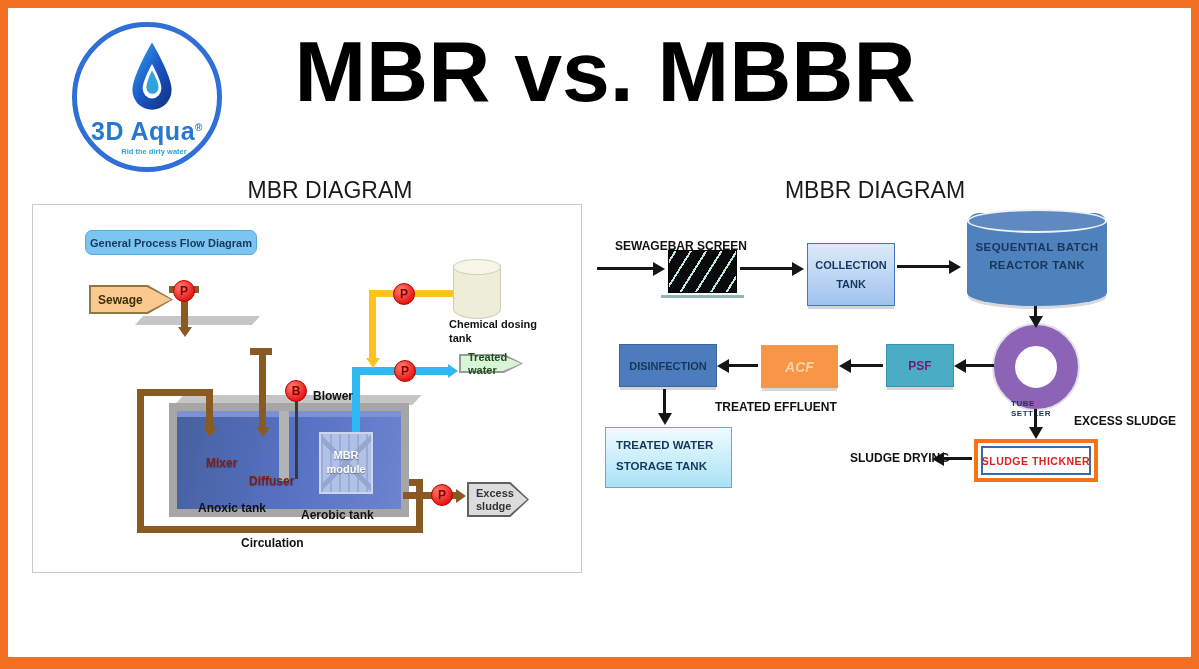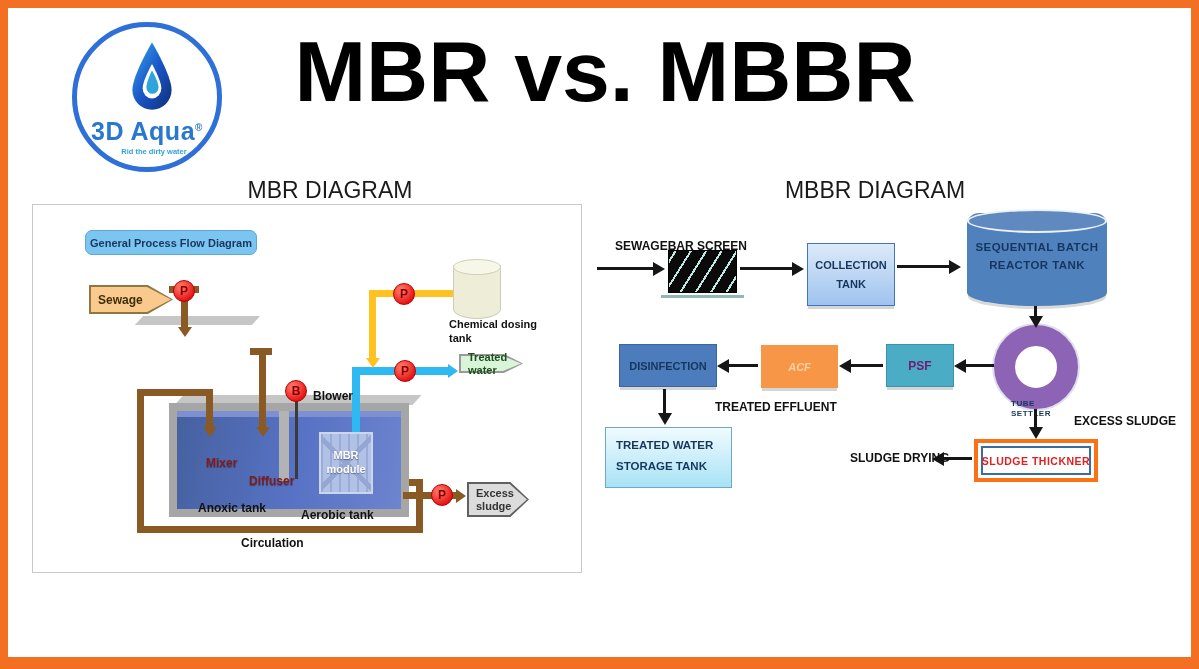--- a/index.html
+++ b/index.html
@@ -78,21 +78,21 @@
   .conn.down::after { content:""; position:absolute; top:100%; left:50%; transform:translateX(-50%); border-top:12px solid #161616; border-left:7px solid transparent; border-right:7px solid transparent; }
 
   .flbl { position:absolute; font-size:12px; font-weight:bold; color:#111; z-index:4; white-space:nowrap;margin-left:18px; }
 
   .screen-box { position:absolute; left:668px; top:250px; width:69px; height:43px; background:repeating-linear-gradient(-58deg, #0a0a0a 0 7px, #BFE8E4 7px 9px, #0a0a0a 9px 13px); border:1px solid #000; }
   .screen-base { position:absolute; left:661px; top:295px; width:83px; height:3px; background:#8FB8B4; }
 
   .node { position:absolute; display:flex; align-items:center; justify-content:center; text-align:center; font-weight:bold; }
   .collection { left:807px; top:243px; width:88px; height:63px; background:linear-gradient(#DCEAF9,#9FC3EE); border:1.5px solid #4472C4; box-shadow:0 4px 0 -1px #D5D5D5; font-size:11px; color:#17365D; line-height:1.7; }
   .psf  { left:886px; top:344px; width:68px; height:43px; background:#4BACC6; border:1px solid #3C94AC; box-shadow:0 4px 0 -1px #D5D5D5; font-size:12px; color:#701a75; }
-  .acf  { left:761px; top:345px; width:77px; height:43px; background:#F79646; box-shadow:0 4px 0 -1px #D5D5D5; font-size:11px; font-style:italic; color:#FBD1A5; }
+  .acf  { left:761px; top:345px; width:77px; height:43px; background:#F79646; box-shadow:0 4px 0 -1px #D5D5D5; font-size:14px; font-style:italic; color:#FBD1A5; }
   .disinfection { left:619px; top:344px; width:98px; height:43px; background:#4C7CBB; border:1px solid #3A66A0; box-shadow:0 4px 0 -1px #D5D5D5; font-size:11px; color:#17365D; }
   .twst { left:605px; top:427px; width:127px; height:61px; background:linear-gradient(#F0FBFF,#A8E2F5); border:1px solid #6FA8C8; font-size:11.5px; color:#17365D; line-height:1.8; justify-content:flex-start; align-items:flex-start; text-align:left; padding:7px 0 0 10px; }
 
   .sbr { position:absolute; left:967px; top:213px; width:140px; height:93px; }
   .sbr .body { position:absolute; inset:0; background:#4F81BD; border-radius:14px 14px 55% 55% / 12px 12px 16% 16%; box-shadow:0 4px 0 -1px #D9D9D9; }
   .sbr .top { position:absolute; left:0; right:0; top:-4px; height:24px; background:#6089C0; border:2px solid #EDF2F8; border-radius:50%; }
   .sbr .lbl { position:absolute; left:0; top:26px; width:100%; text-align:center; font-weight:bold; font-size:11.5px; color:#17365D; line-height:1.55; letter-spacing:.4px; }
 
   .donut { position:absolute; left:994px; top:325px; width:84px; height:84px; }
   .donut .ring { position:absolute; inset:0; border:21px solid #8D64B5; border-radius:50%; box-shadow:0 0 0 2px #DFDFEA; background:#fff; }

